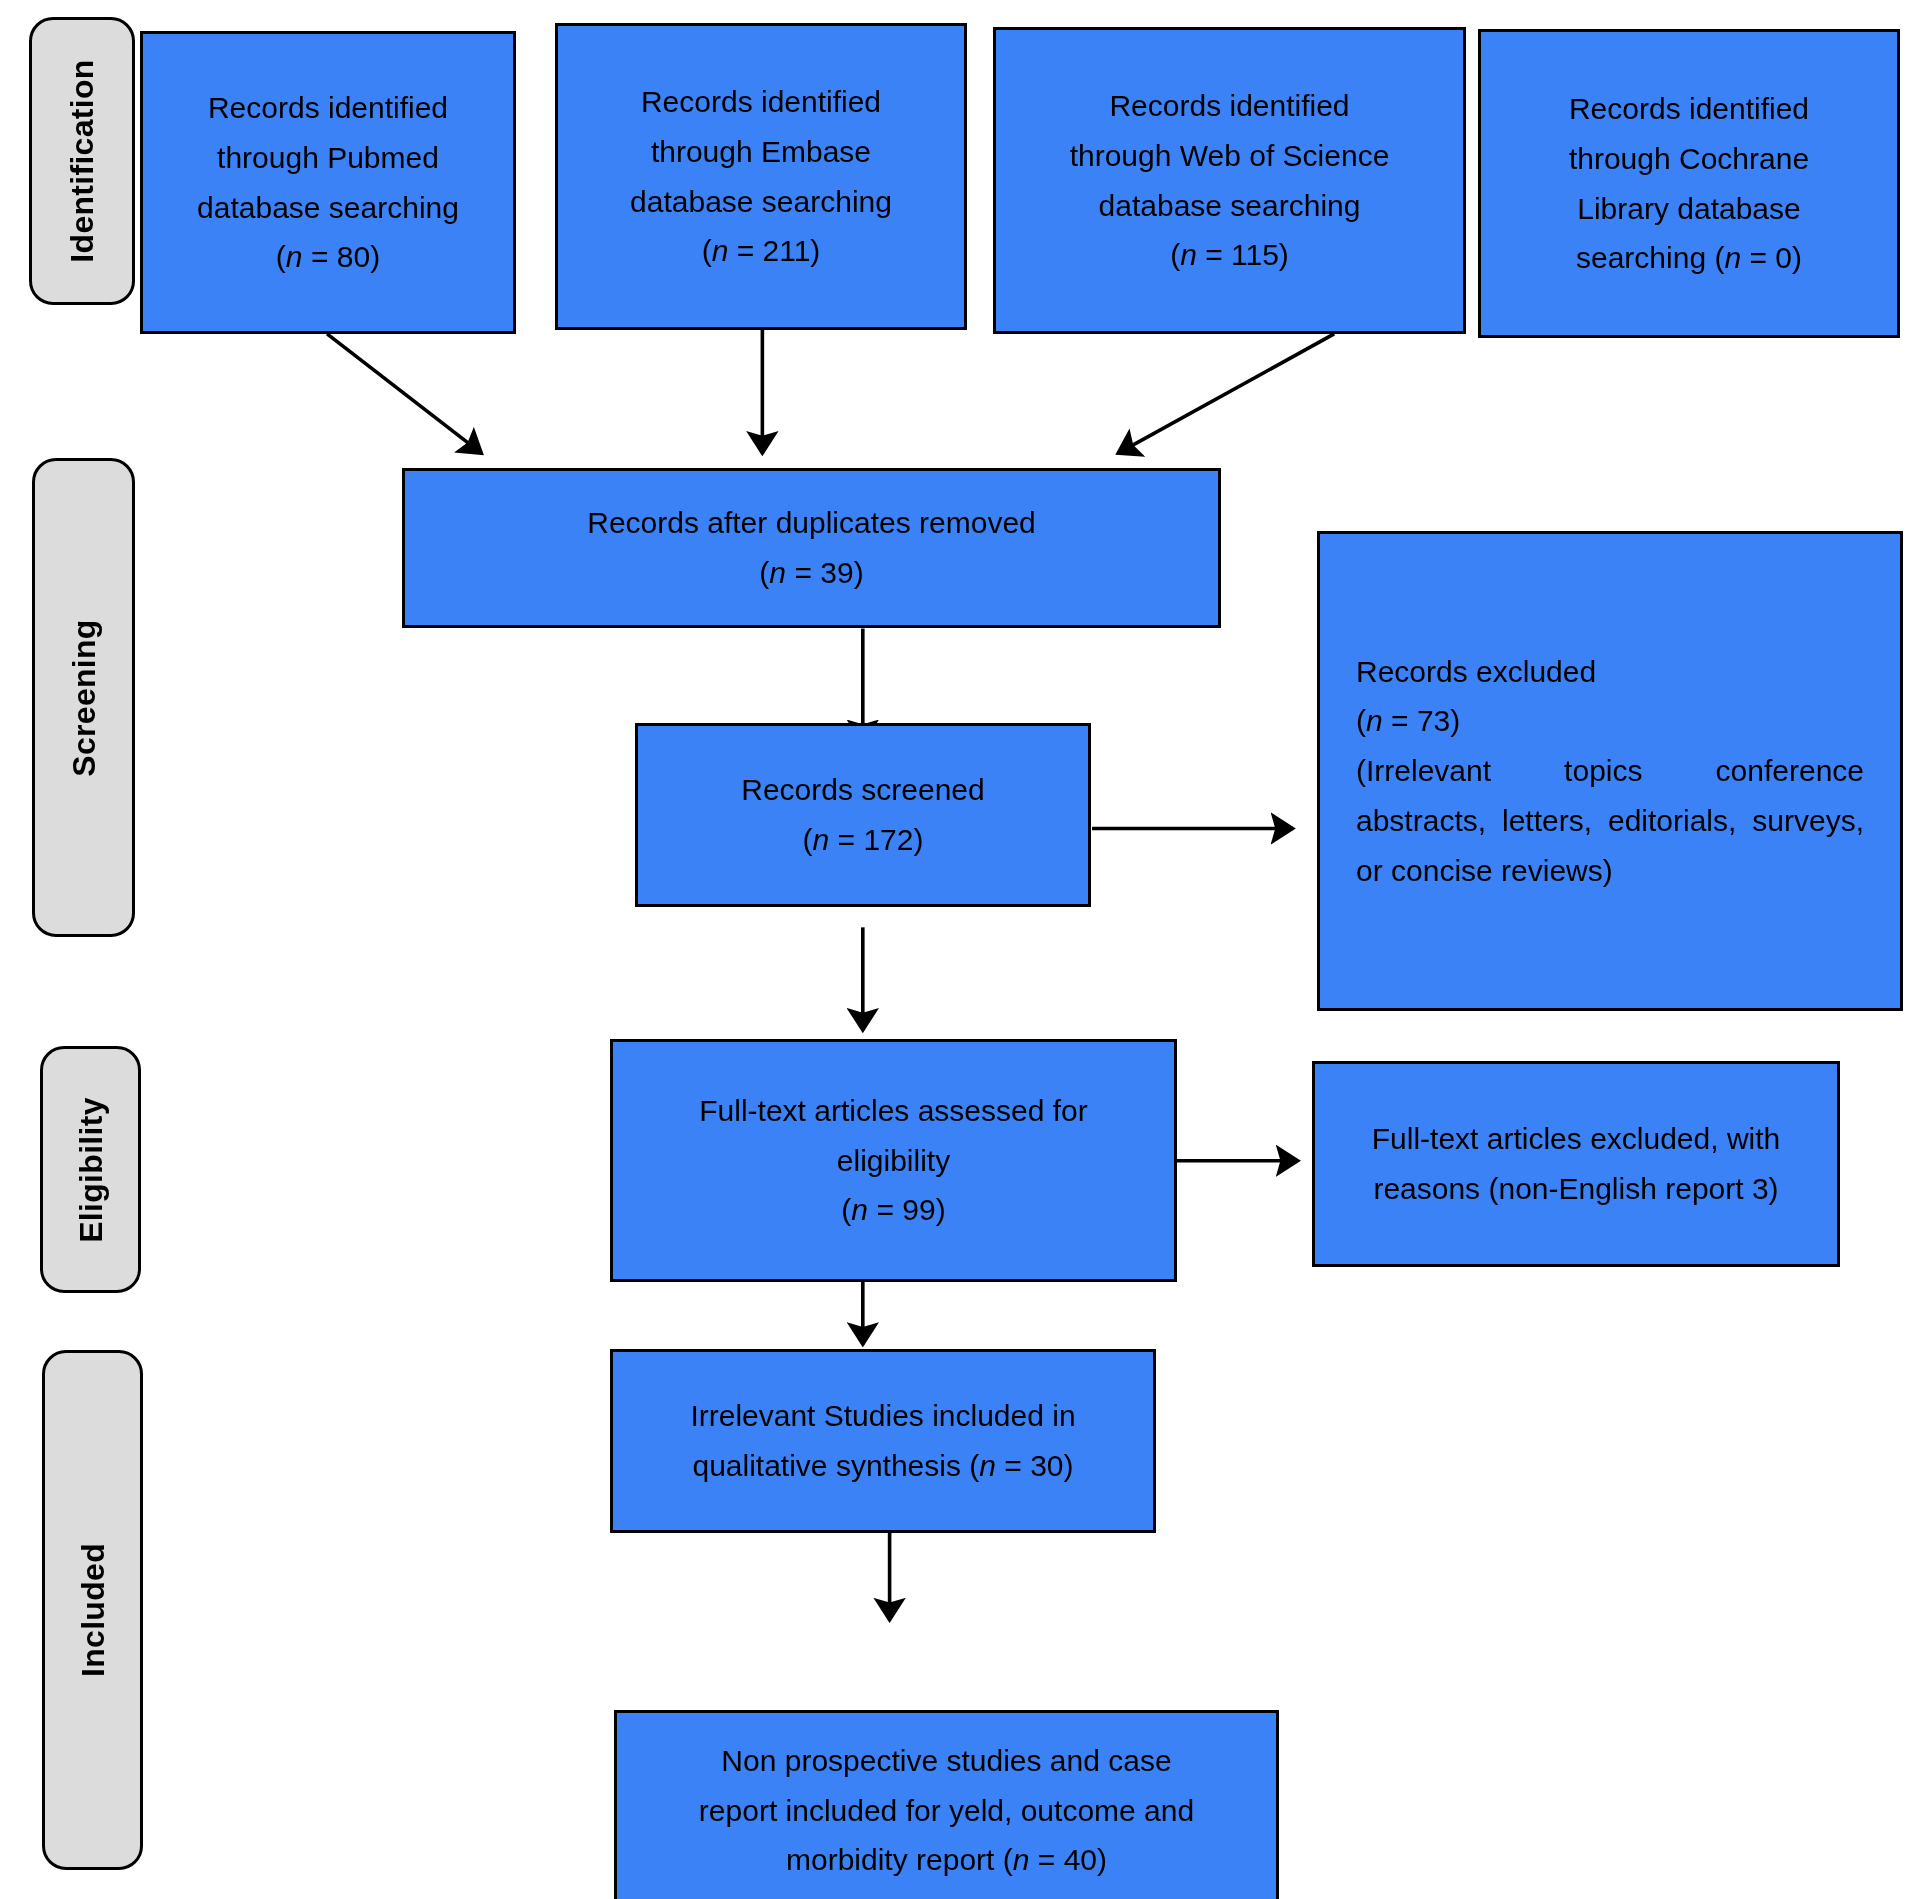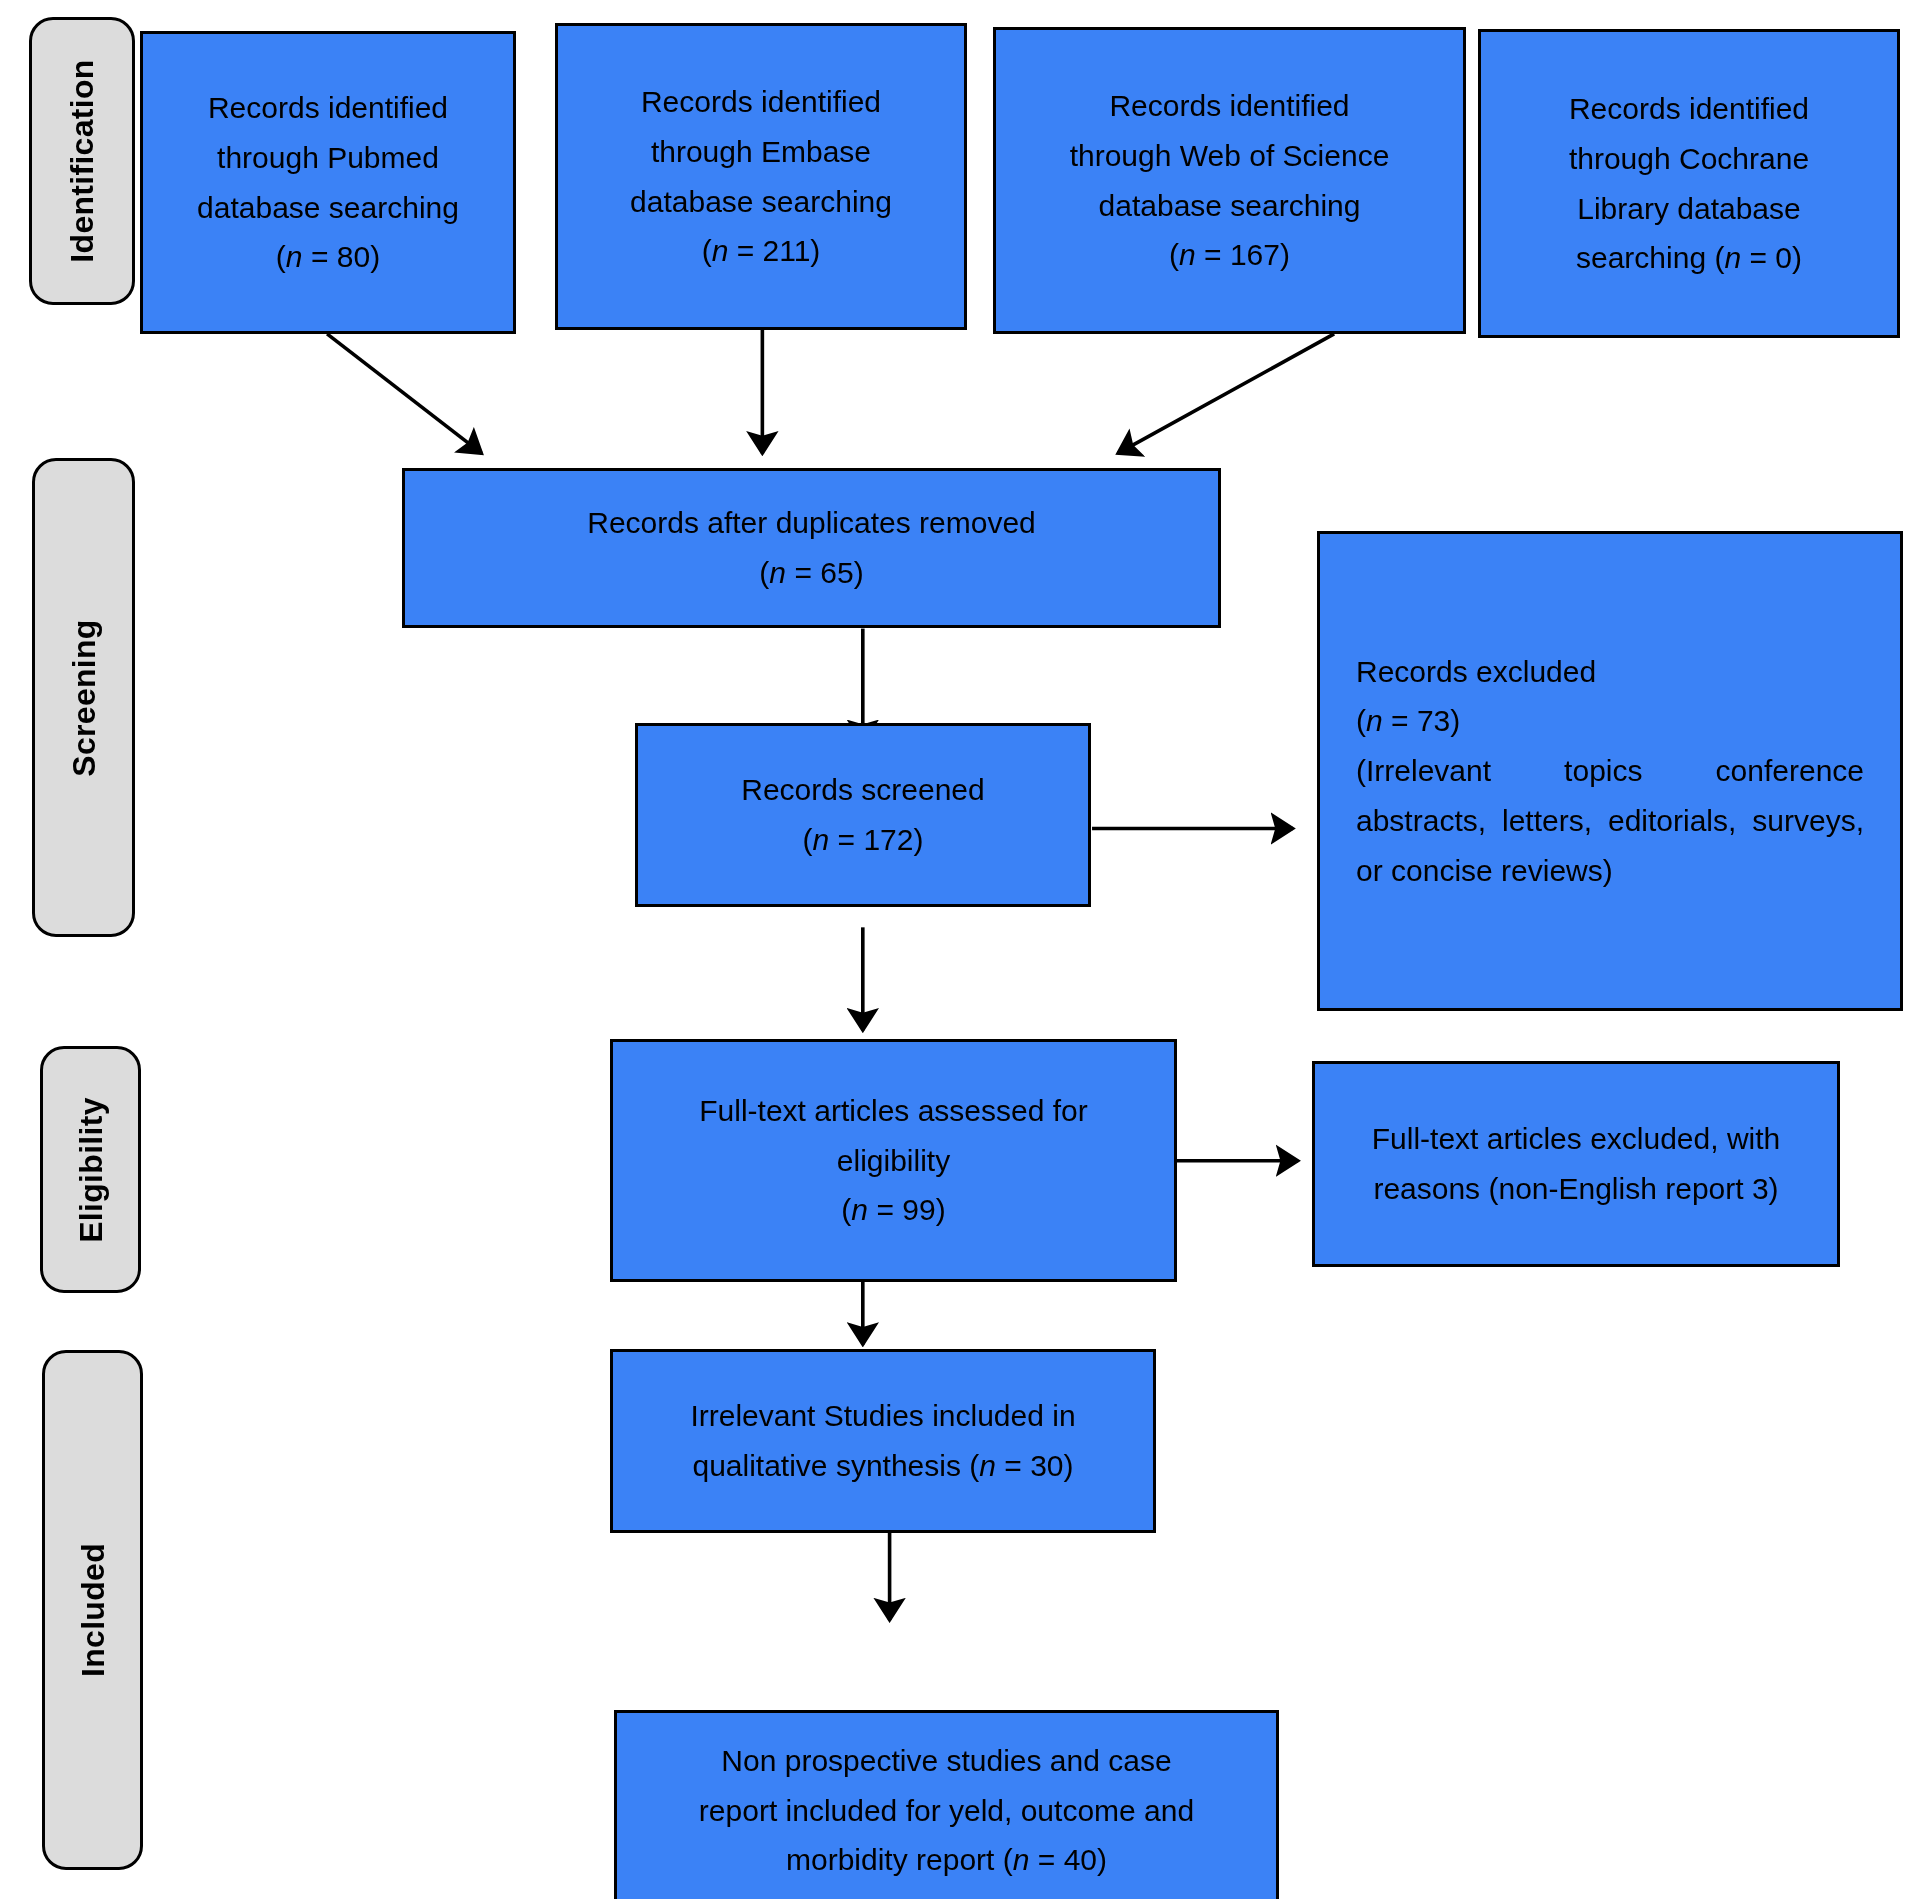--- a/index.html
+++ b/index.html
@@ -139,37 +139,37 @@
       <span>database searching</span><br>
       <span>(<span class="ital-n">n</span> = <span>211</span>)</span>
     </div>
   </div>
 
   <div class="flow-box" style="left:993px; top:27px; width:473px; height:307px;">
     <div class="flow-box-text">
       <span>Records identified</span><br>
       <span>through Web of Science</span><br>
       <span>database searching</span><br>
-      <span>(<span class="ital-n">n</span> = <span>167</span>)</span>
+      <span>(<span class="ital-n">n</span> = <span>115</span>)</span>
     </div>
   </div>
 
   <div class="flow-box" style="left:1478px; top:29px; width:422px; height:309px;">
     <div class="flow-box-text">
       <span>Records identified</span><br>
       <span>through Cochrane</span><br>
       <span>Library database</span><br>
       <span>searching (<span class="ital-n">n</span> = <span>0</span>)</span>
     </div>
   </div>
 
   <div class="flow-box" style="left:402px; top:468px; width:819px; height:160px;">
     <div class="flow-box-text">
       <span>Records after duplicates removed</span><br>
-      <span>(<span class="ital-n">n</span> = <span>65</span>)</span>
+      <span>(<span class="ital-n">n</span> = <span>39</span>)</span>
     </div>
   </div>
 
   <div class="flow-box" style="left:635px; top:723px; width:456px; height:184px;">
     <div class="flow-box-text">
       <span>Records screened</span><br>
       <span>(<span class="ital-n">n</span> = <span>172</span>)</span>
     </div>
   </div>
 

